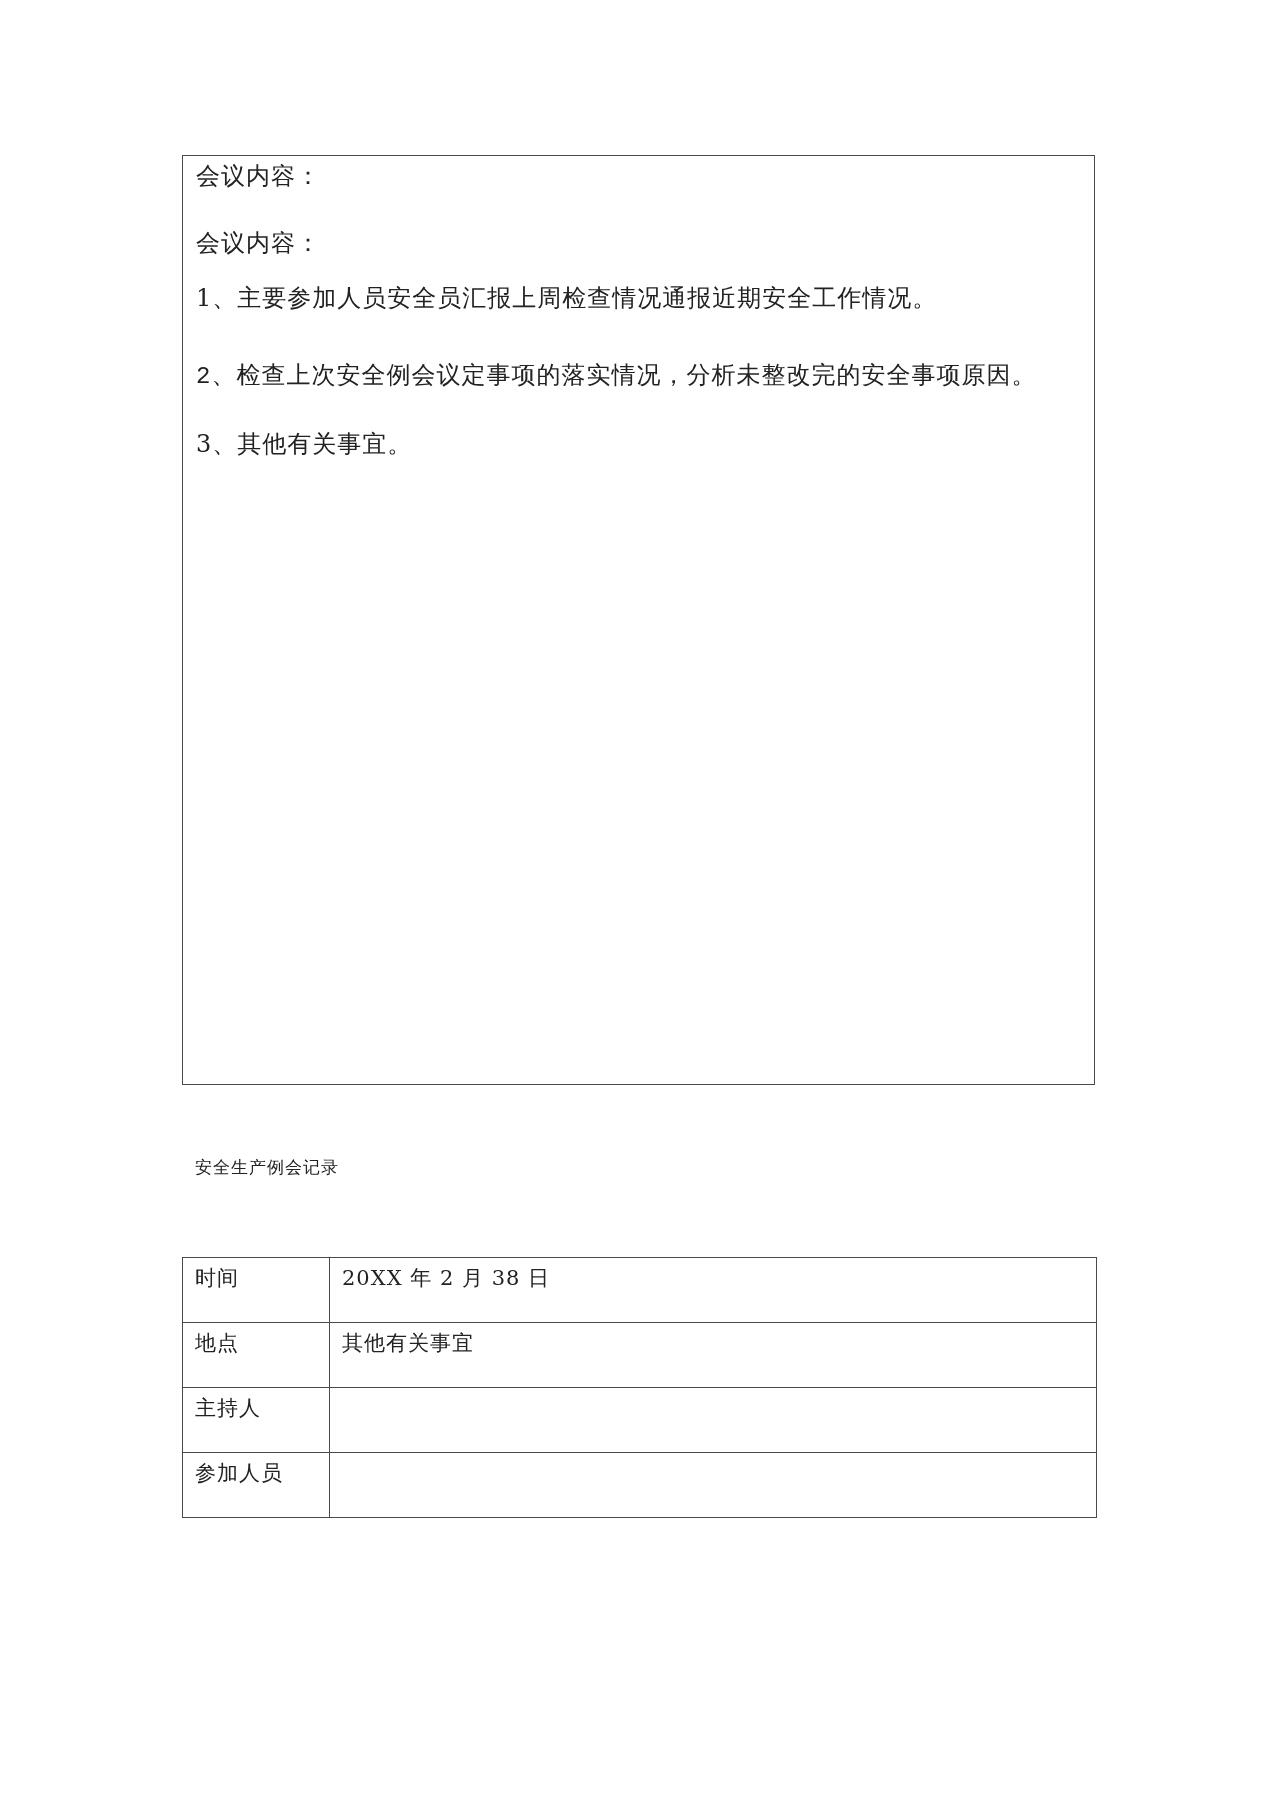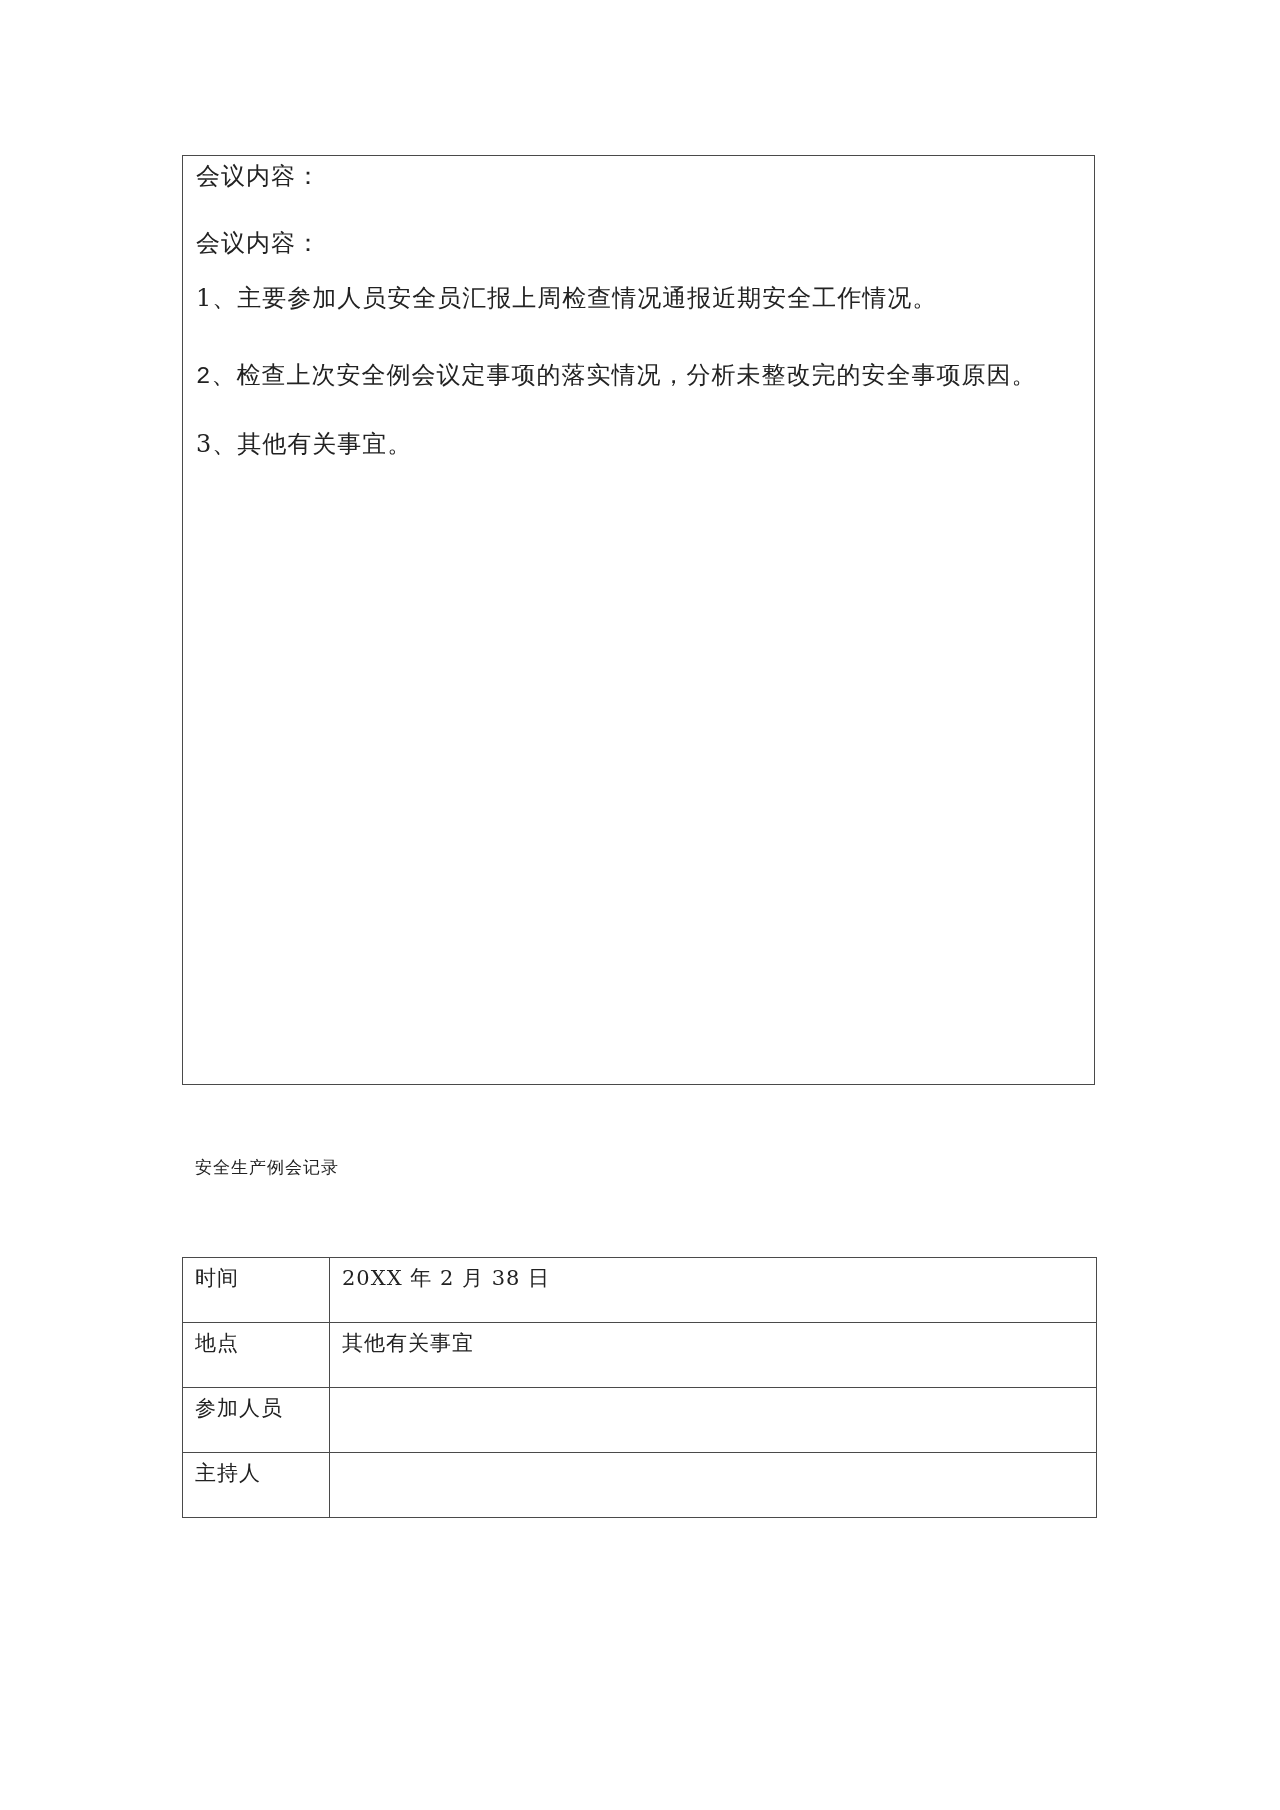--- a/index.html
+++ b/index.html
@@ -81,21 +81,21 @@
   <tbody>
     <tr>
       <td class="label-cell">时间</td>
       <td>20XX 年 2 月 38 日</td>
     </tr>
     <tr>
       <td class="label-cell">地点</td>
       <td>其他有关事宜</td>
     </tr>
     <tr>
-      <td class="label-cell">参加人员</td>
+      <td class="label-cell">主持人</td>
       <td></td>
     </tr>
     <tr>
-      <td class="label-cell">主持人</td>
+      <td class="label-cell">参加人员</td>
       <td></td>
     </tr>
   </tbody>
 </table>
 
 </body></html>

